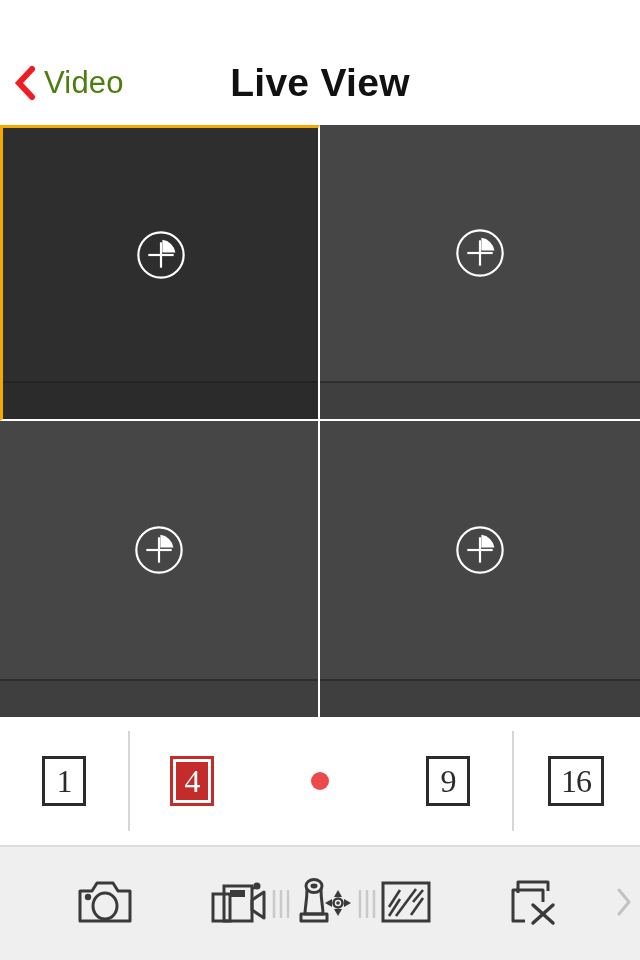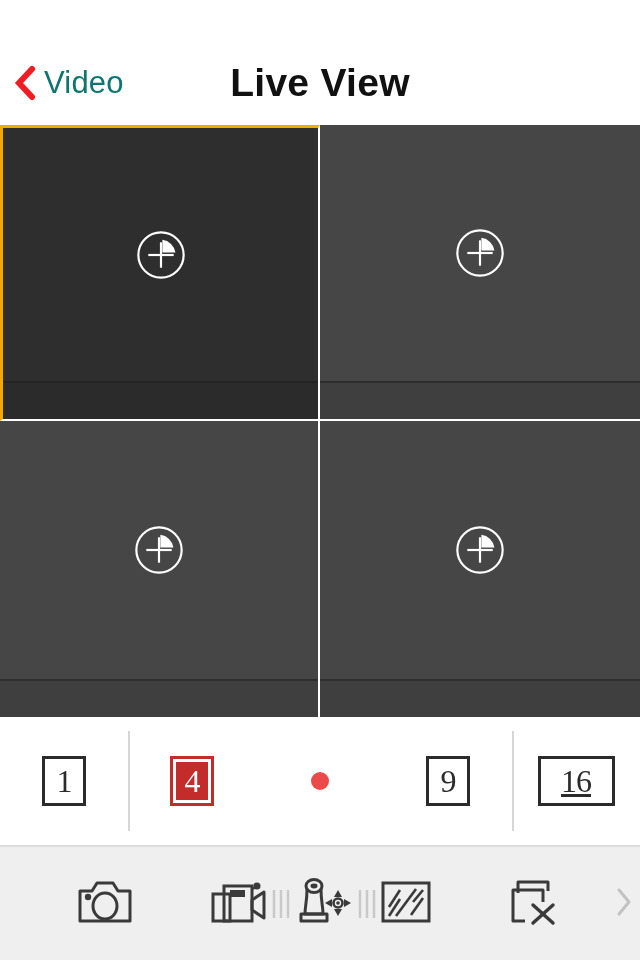--- a/index.html
+++ b/index.html
@@ -41,21 +41,21 @@
     cursor: pointer;
   }
   .nav-back-chevron {
     width: 22px;
     height: 36px;
     position: relative;
     margin-right: 8px;
   }
   .nav-back-chevron svg { display: block; }
   .nav-back-label {
-    color: #0f766e;
+    color: #4d7c0f;
     font-size: 31px;
     font-weight: 400;
     letter-spacing: 0.2px;
     line-height: 1;
   }
   .nav-title {
     width: 100%;
     text-align: center;
     font-size: 39px;
     font-weight: bold;
@@ -153,21 +153,21 @@
     display: flex;
     align-items: center;
     justify-content: center;
     font-size: 32px;
     color: #2b2b2b;
     font-family: "Liberation Serif", serif;
     font-weight: 300;
     cursor: pointer;
     letter-spacing: -1px;
   }
-  .layout-btn.wide { width: 77px; text-decoration: underline; }
+  .layout-btn.wide { width: 56px; }
   .layout-btn.active {
     background: #c42b2b;
     border: 3px solid #c42b2b;
     box-shadow: inset 0 0 0 3px #ffffff;
     color: #ffffff;
   }
   .record-dot {
     width: 18px;
     height: 18px;
     border-radius: 50%;

